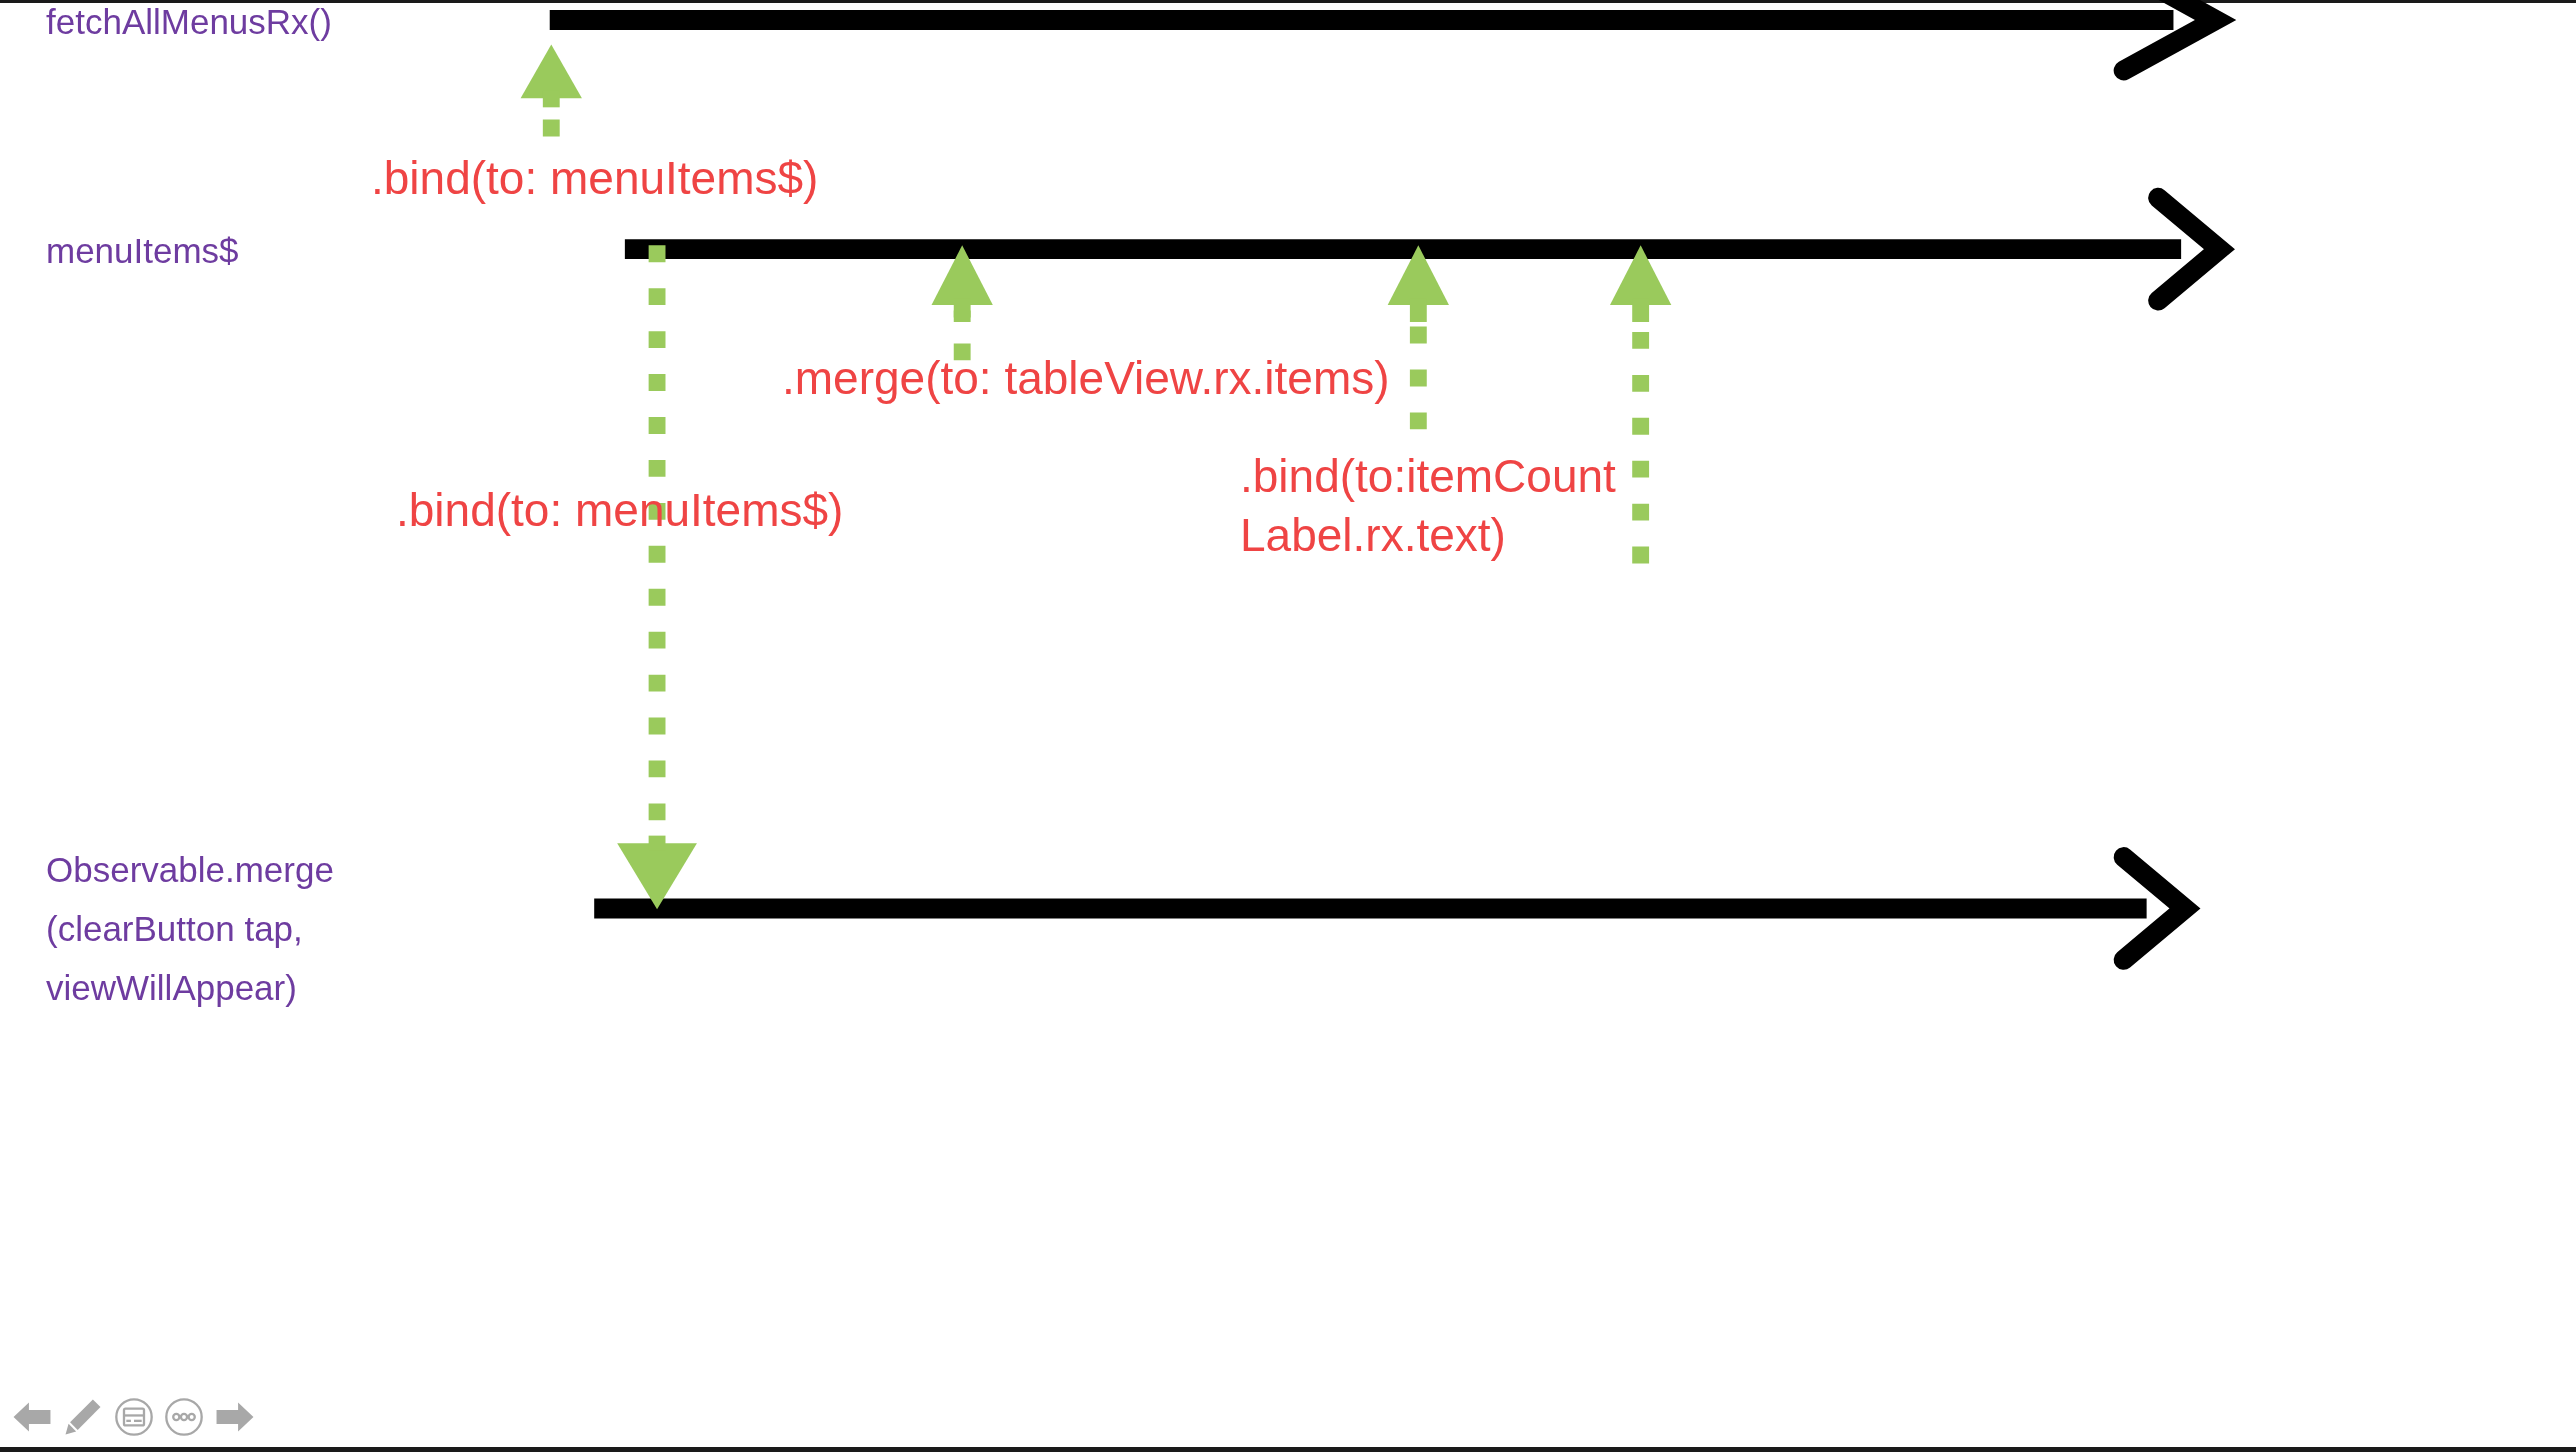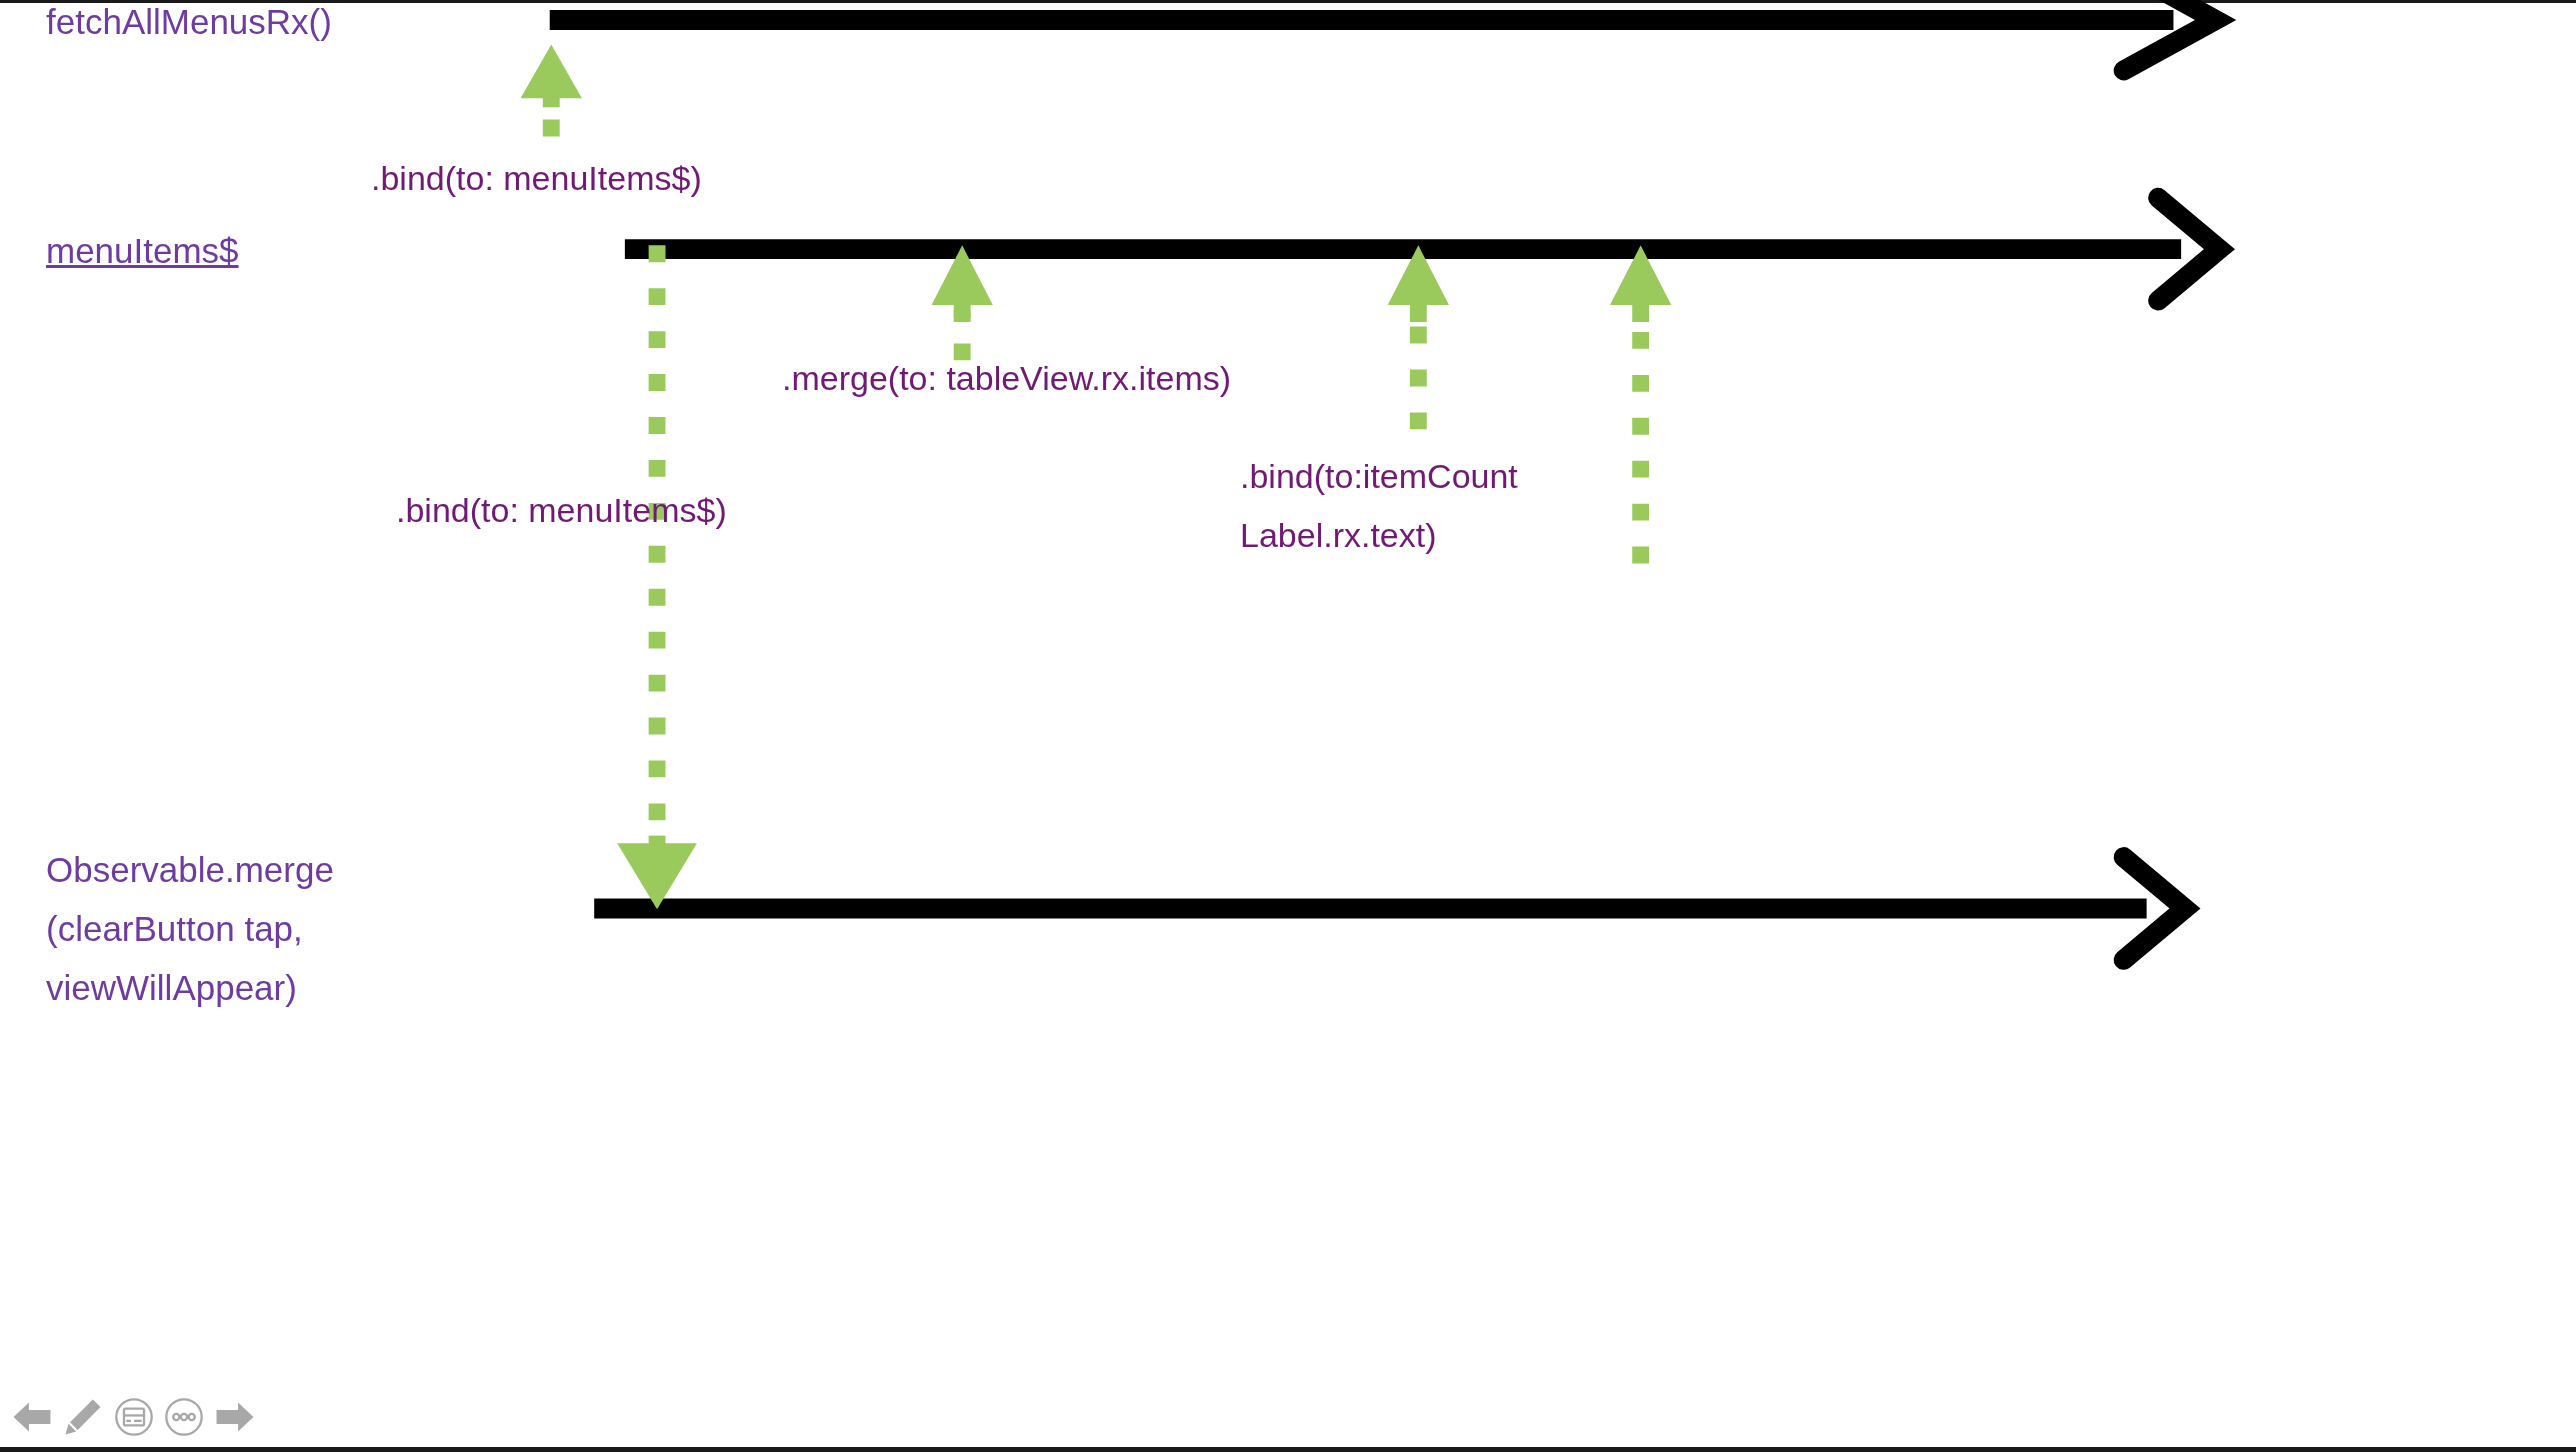--- a/index.html
+++ b/index.html
@@ -47,22 +47,22 @@
     color: #6E3CA0;
     font-size: 35px;
     line-height: 59px;
     white-space: pre-line;
     letter-spacing: 0px;
   }
 
   
   .bind-label {
     position: absolute;
-    color: #701a75;
-    font-size: 34px;
+    color: #ef4444;
+    font-size: 46px;
     line-height: 59px;
     white-space: pre-line;
   }
 
   
   #art {
     position: absolute;
     left: 0; top: 0;
     width: 2576px;
     height: 1452px;
@@ -146,21 +146,21 @@
     <g>
       <line x1="857" y1="320" x2="857" y2="1110" stroke="#9ACA5C" stroke-width="22" stroke-dasharray="22 34"></line>
       <polygon points="857,1186 805,1100 909,1100" fill="#9ACA5C"></polygon>
       <rect x="846" y="1090" width="22" height="20" fill="#9ACA5C"></rect>
     </g>
 
   </svg>
 
   <div class="stream-label" style="left:46px; top:-7.7px;">fetchAllMenusRx()</div>
 
-  <div class="stream-label" style="left:46px; top:221px;text-decoration:underline;">menuItems$</div>
+  <div class="stream-label" style="left:46px; top:221px;">menuItems$</div>
 
   <div class="stream-label" style="left:46px; top:840px;">Observable.merge
 (clearButton tap,
 viewWillAppear)</div>
 
   <div class="bind-label" style="left:371px; top:149px;">.bind(to: menuItems$)</div>
 
   <div class="bind-label" style="left:782px; top:349px;">.merge(to: tableView.rx.items)</div>
 
   <div class="bind-label" style="left:1240px; top:447px;">.bind(to:itemCount

